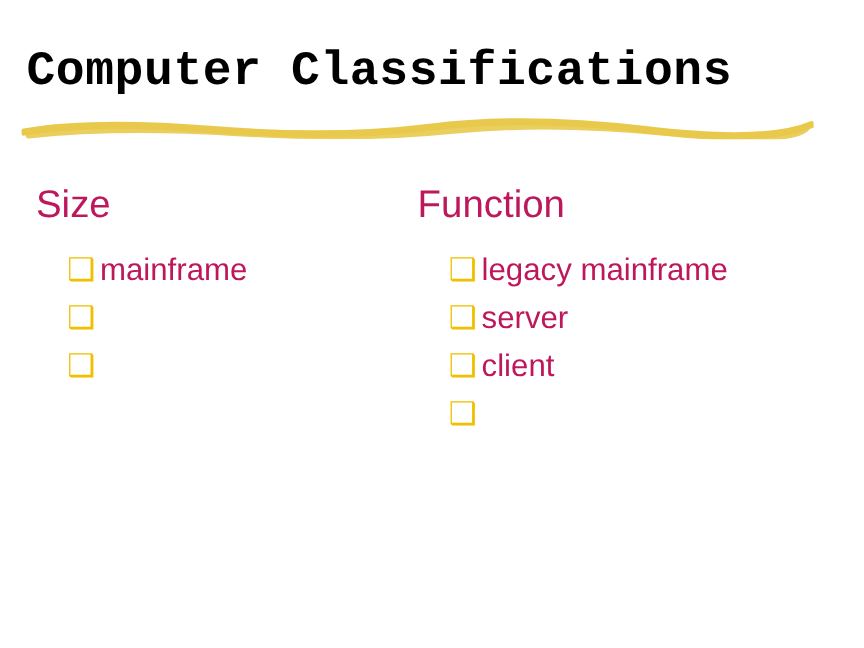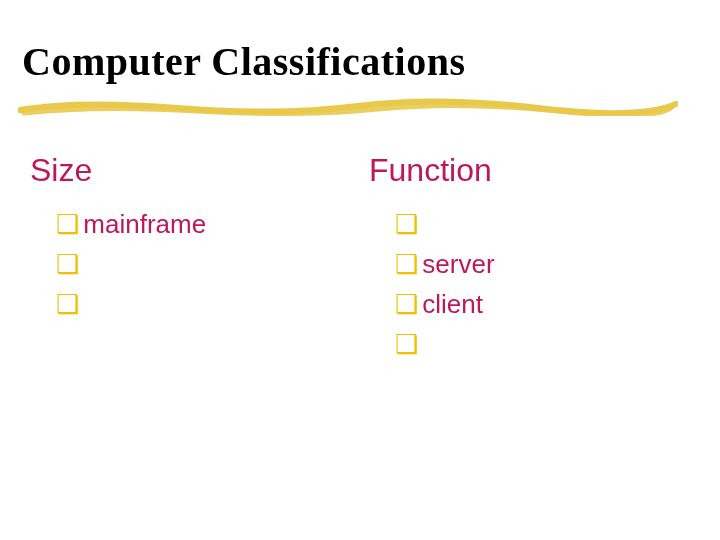--- a/index.html
+++ b/index.html
@@ -1,22 +1,22 @@
 <!DOCTYPE html>
 <html><head>
 <meta charset="utf-8">
 <style>
   html,body{margin:0;padding:0;width:720px;height:540px;background:#fff;overflow:hidden}
   .slide{position:relative;width:720px;height:540px;font-family:Verdana,Geneva,sans-serif}
-  .title{position:absolute;left:22px;top:38px;font-family:Liberation Serif, serif;font-weight:900;font-size:40px;color:#000;letter-spacing:0.5px}
+  .title{position:absolute;left:22px;top:38px;font-family:Liberation Mono, monospace;font-weight:900;font-size:40px;color:#000;letter-spacing:0.5px}
   .underline{position:absolute;left:18px;top:96px;width:660px;height:18px}
   .underline svg{display:block}
   .col{position:absolute;top:152px}
   .col.left{left:30px;width:320px}
-  .col.right{left:369px;width:330px}
+  .col.right{left:348px;width:330px}
   .heading{font-family:Verdana,Geneva,sans-serif;font-size:32px;color:#be185d;margin-bottom:18px}
   .item{display:flex;align-items:flex-start;margin-bottom:6px;padding-left:26px}
   .bullet{font-family:"Zapf Dingbats","Monotype Sorts","Segoe UI Symbol",sans-serif;color:#f0c000;font-size:26px;line-height:34px;flex:0 0 auto;margin-right:4px}
   .label{font-family:Verdana,Geneva,sans-serif;font-size:26px;color:#be185d;line-height:34px}
 </style>
 </head>
 <body>
 <div class="slide">
 
   <div class="title">Computer Classifications</div>
@@ -39,20 +39,21 @@
     </div>
     <div class="item">
       <span class="bullet">❑</span>
     </div>
   </div>
 
   <div class="col right">
     <div class="heading">Function</div>
     <div class="item">
       <span class="bullet">❑</span>
+      <span class="label">legacy mainframe</span>
     </div>
     <div class="item">
       <span class="bullet">❑</span>
       <span class="label">server</span>
     </div>
     <div class="item">
       <span class="bullet">❑</span>
       <span class="label">client</span>
     </div>
     <div class="item">

